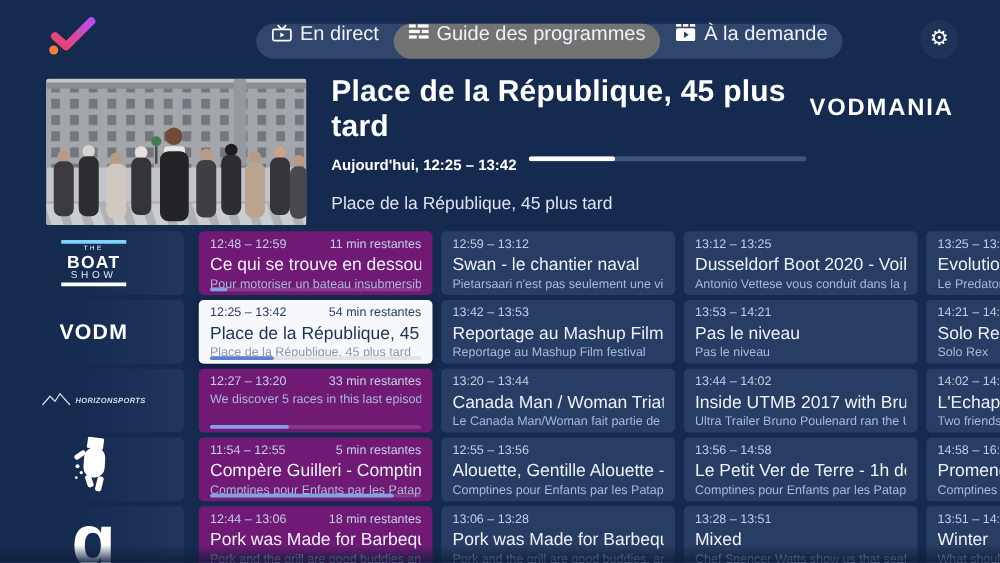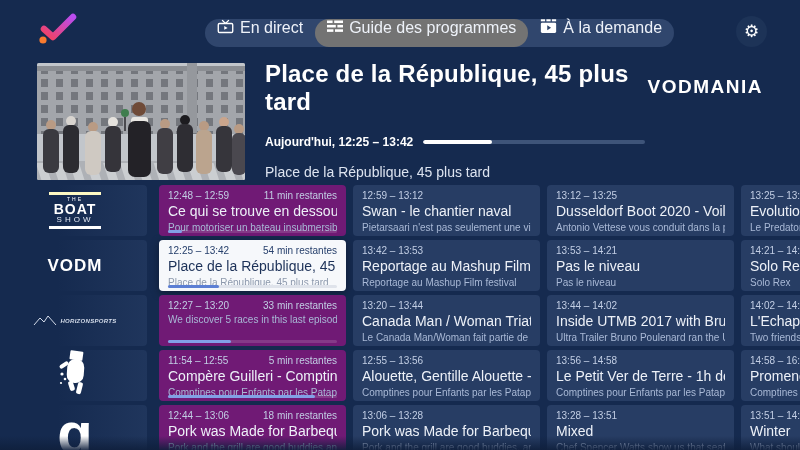--- a/index.html
+++ b/index.html
@@ -13,21 +13,21 @@
   .brand{position:absolute;left:36px;top:13px;width:46px;height:34px}
   .tabs{position:absolute;left:205px;top:19px;height:28px;background:#30466d;border-radius:14px;display:flex;align-items:center}
   .tab{display:flex;align-items:flex-start;gap:6px;padding:0 12px;height:28px;border-radius:14px;font-size:16px;color:#eef2f9;cursor:pointer;white-space:nowrap}
   .tab.active{background:#737373}
   .tab svg{flex:0 0 auto}
   .gear-btn{position:absolute;right:33px;top:16px;width:31px;height:31px;border-radius:50%;background:#1d3357;display:flex;align-items:center;justify-content:center;font-size:17px;line-height:1;cursor:pointer;font-family:"DejaVu Sans",sans-serif}
   
   .thumb{position:absolute;left:37px;top:63px;width:208px;height:117px;border-radius:2px;overflow:hidden;background:#9aa0a8}
   .hero-info{position:absolute;left:265px;top:60px;width:400px}
   .hero-title{font-size:24px;font-weight:700;line-height:1.18;letter-spacing:.2px}
-  .hero-meta{display:flex;align-items:center;gap:10px;margin-top:18px;font-size:12px;font-weight:700;white-space:nowrap}
+  .hero-meta{display:flex;align-items:flex-start;gap:10px;margin-top:8px;font-size:12px;font-weight:700;white-space:nowrap}
   .hero-progress{width:222px;height:4px;border-radius:2px;background:#3e5479;overflow:hidden}
   .hero-progress i{display:block;height:4px;border-radius:2px;background:#fff}
   .hero-sub{margin-top:15px;font-size:14px;color:#dde4f0;font-weight:400}
   .provider{position:absolute;right:37px;top:76px;font-size:19px;font-weight:700;letter-spacing:1.5px}
   
   .row{position:absolute;left:0;width:800px;height:51px}
   .cell{position:absolute;top:0;height:51px;width:187px;border-radius:4px;background:#273d64;padding:5px 9px 0;box-sizing:border-box;overflow:hidden;cursor:pointer}
   .cell.now{background:#701a75}
   .cell.sel{background:#f6f8fb;box-shadow:0 2px 8px rgba(0,0,0,.35)}
   .c0{left:-40px;background:rgba(48,72,114,.45)}
@@ -44,21 +44,21 @@
   .pbar{position:absolute;left:9px;right:9px;bottom:3px;height:3px;border-radius:2px;background:rgba(255,255,255,.14)}
   .sel .pbar{background:#dfe3eb}
   .pbar i{display:block;height:3px;border-radius:2px;background:#82a0e6}
   .sel .pbar i{background:#5c7fd4}
   
   .fade-left{position:absolute;left:0;top:182px;width:158px;height:268px;z-index:2;pointer-events:none;
     background:linear-gradient(90deg,#152a4f 36%,rgba(21,42,79,0) 100%)}
   .fade-bottom{position:absolute;left:0;top:436px;width:800px;height:14px;z-index:4;pointer-events:none;
     background:linear-gradient(rgba(21,42,79,0),rgba(15,31,60,.9))}
   .channel{position:absolute;z-index:3;left:0;top:0;width:150px;height:51px;display:flex;align-items:center;justify-content:center;cursor:pointer}
-  .boat-logo{border-top:3px solid #fef9c3;border-bottom:3px solid #fff;padding:1px 3px 2px;text-align:center;width:46px}
+  .boat-logo{border-top:3px solid #7dd3fc;border-bottom:3px solid #fff;padding:1px 3px 2px;text-align:center;width:46px}
   .bs-line1{font-size:5px;letter-spacing:2px}
   .bs-line2{font-size:14px;font-weight:800;letter-spacing:1px;line-height:1}
   .bs-line3{font-size:8px;letter-spacing:3px;color:#e4eaf4;line-height:1.1}
   .vodm-logo{font-size:17px;font-weight:700;letter-spacing:1px}
   .hs-logo{display:flex;align-items:center;gap:3px}
   .hs-text{font-size:6px;font-weight:700;font-style:italic;letter-spacing:.3px;color:#d4dcea}
   .g-logo{font-size:58px;font-weight:700;line-height:.85;transform:translateY(2px)}
 </style>
 </head>
 <body>

